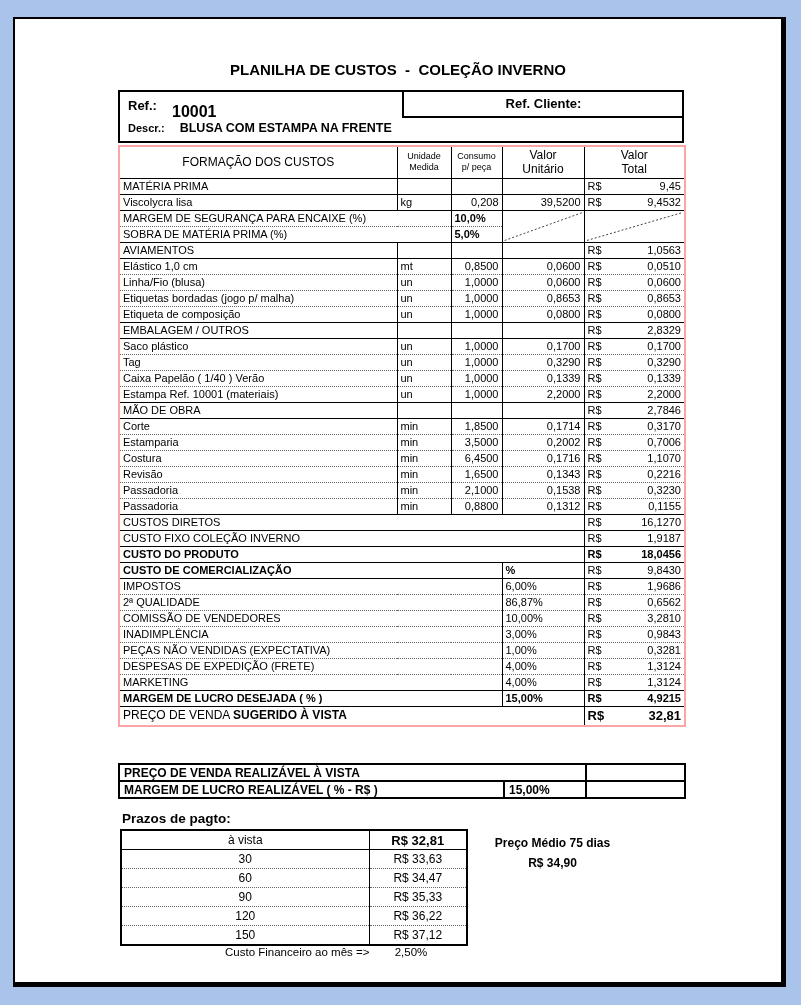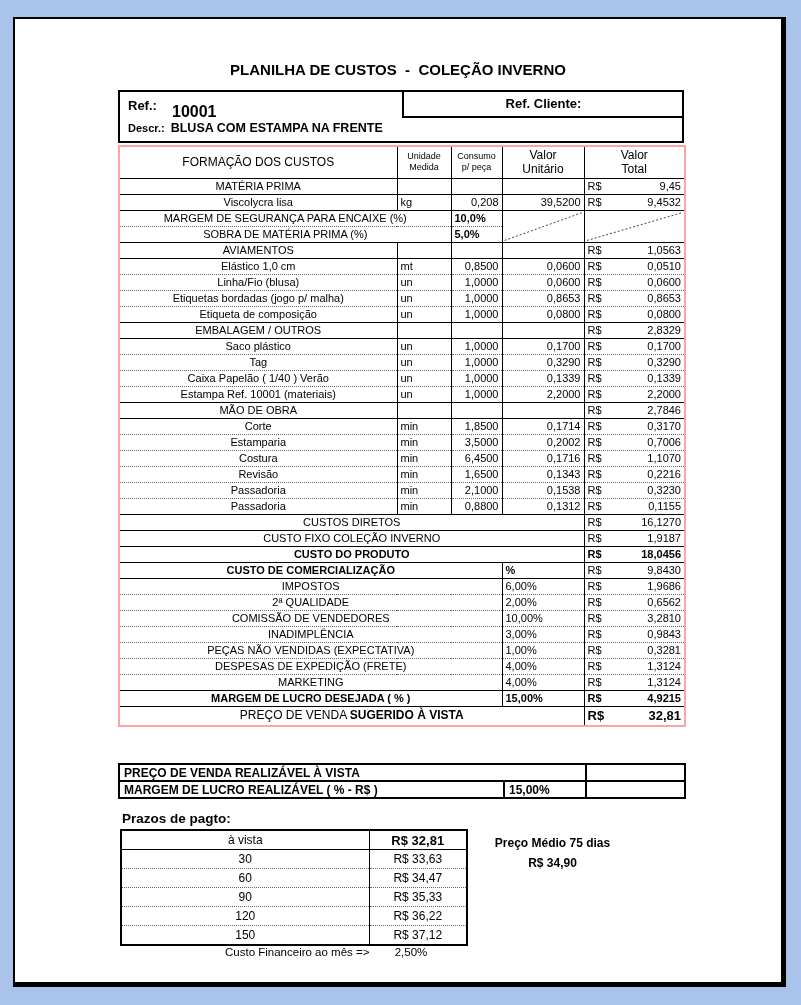--- a/index.html
+++ b/index.html
@@ -26,40 +26,40 @@
   .ref-row{position:relative;height:27px;}
   .ref-label{position:absolute;left:8px;top:6px;font-size:13px;font-weight:bold;}
   .ref-value{position:absolute;left:52px;top:11px;font-size:16px;font-weight:bold;}
   .ref-cliente{
     position:absolute;right:-1px;top:-1px;width:281px;height:27px;
     border-left:2px solid #000;border-bottom:2px solid #000;box-sizing:border-box;
     display:flex;align-items:center;justify-content:center;
     font-size:13px;font-weight:bold;
   }
   .descr-row{position:absolute;left:8px;top:29px;font-size:11px;font-weight:bold;}
-  .descr-value{font-size:12.5px;margin-left:6px;}
+  .descr-value{font-size:12.5px;margin-left:15px;}
   
   table{border-collapse:collapse;table-layout:fixed;}
   .cost-table{
     position:absolute;left:103px;top:126px;width:566px;
     border:2px solid #fca5a5;font-size:11px;
   }
   .cost-table th,.cost-table td{padding:0 3px;overflow:hidden;white-space:nowrap;box-sizing:border-box;}
   .cost-table thead th{
     height:32px;border:1px solid #000;font-weight:normal;
     text-align:center;vertical-align:middle;font-size:12px;line-height:14px;
   }
   .cost-table thead th.small{font-size:9px;line-height:11px;}
   .cost-table tbody td{
     height:16px;line-height:13px;vertical-align:middle;
     border-left:1px solid #000;border-right:1px solid #000;
   }
   tr.t-solid td{border-top:1px solid #000;}
   tr.t-dot td{border-top:1px dotted #666;}
-  td.label{text-align:center;}
+  td.label{text-align:left;}
   td.center{}
   td.right{text-align:right;}
   .b{font-weight:bold;}
   .tot{display:flex;justify-content:space-between;}
   tr.row-final td{height:20px;font-size:12px;}
   tr.row-final .tot{font-size:13px;}
   td.diag{position:relative;padding:0;}
   .diag-svg{position:absolute;left:0;top:0;width:100%;height:100%;display:block;}
   .diag-svg line{stroke:#444;stroke-width:1;stroke-dasharray:2,2;}
   
@@ -426,21 +426,21 @@
           <td class="center">6,00%</td>
           <td class="total-cell">
             <div class="tot">
               <span>R$</span>
               <span>1,9686</span>
             </div>
           </td>
         </tr>
         <tr class="t-dot row-comm">
           <td class="label" colspan="3">2ª QUALIDADE</td>
-          <td class="center">2,00%</td>
+          <td class="center">86,87%</td>
           <td class="total-cell">
             <div class="tot">
               <span>R$</span>
               <span>0,6562</span>
             </div>
           </td>
         </tr>
         <tr class="t-dot row-comm">
           <td class="label" colspan="3">COMISSÃO DE VENDEDORES</td>
           <td class="center">10,00%</td>

